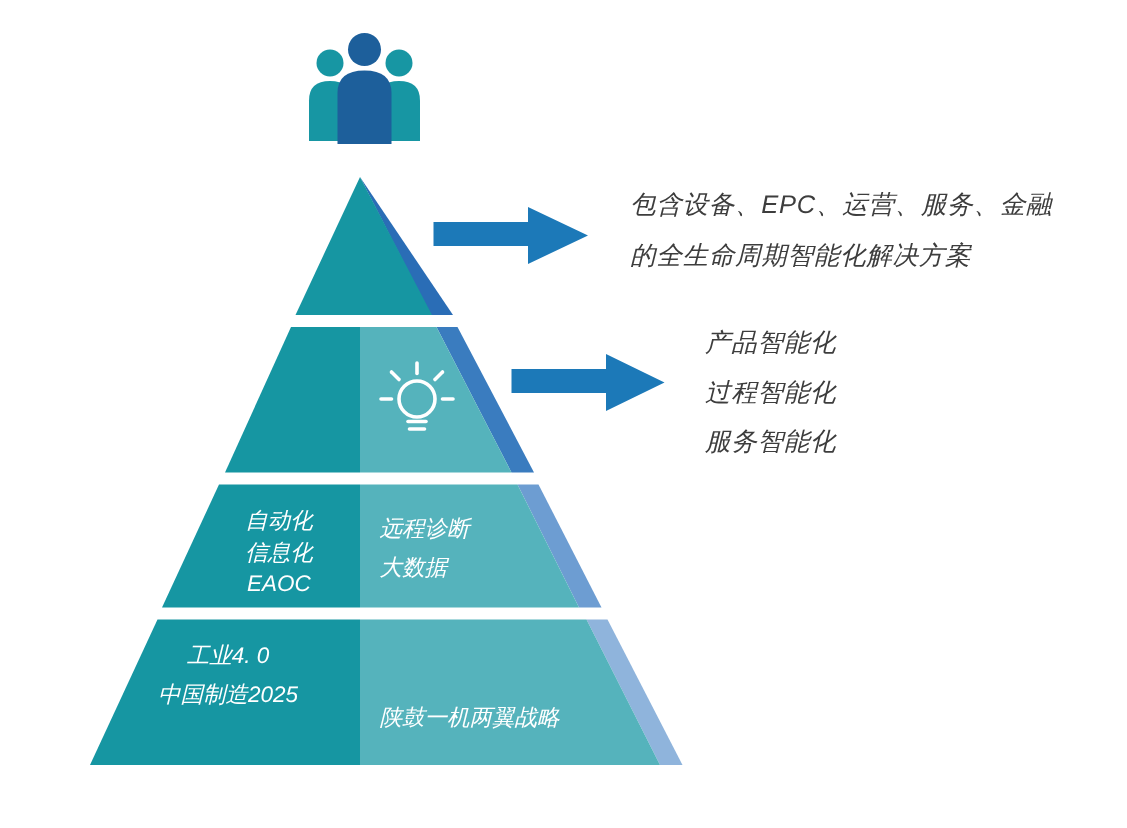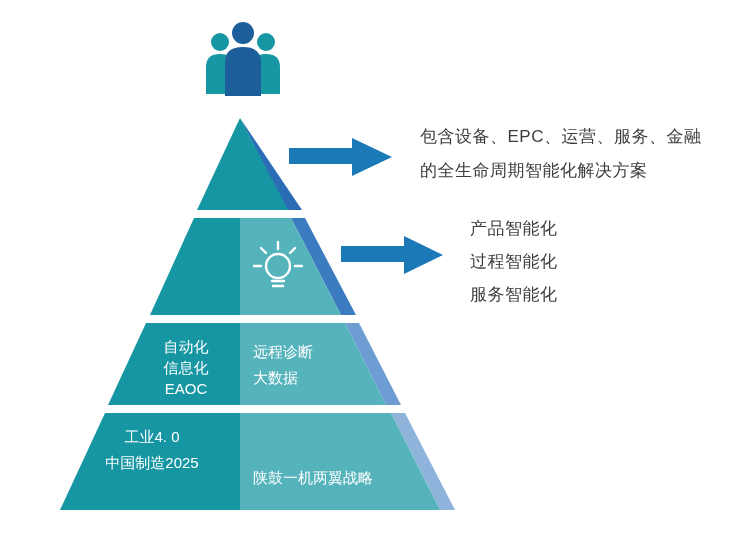--- a/index.html
+++ b/index.html
@@ -2,20 +2,21 @@
 <html><head>
 <meta charset="utf-8">
 <style>
   html,body{margin:0;padding:0;background:#ffffff;}
   .canvas{
     position:relative;
     width:751px;height:552px;
     background:#ffffff;
     font-family:"Liberation Sans","DejaVu Sans",sans-serif;
     overflow:hidden;
+    font-style:italic;
   }
   svg{display:block;}
   text{font-family:"Liberation Sans","DejaVu Sans",sans-serif;}
   .anno{font-size:17px;fill:#3d3d3d;letter-spacing:0.5px;}
   .pyr{font-size:15px;fill:#ffffff;}
 </style>
 </head>
 <body>
 
 <div class="canvas">

